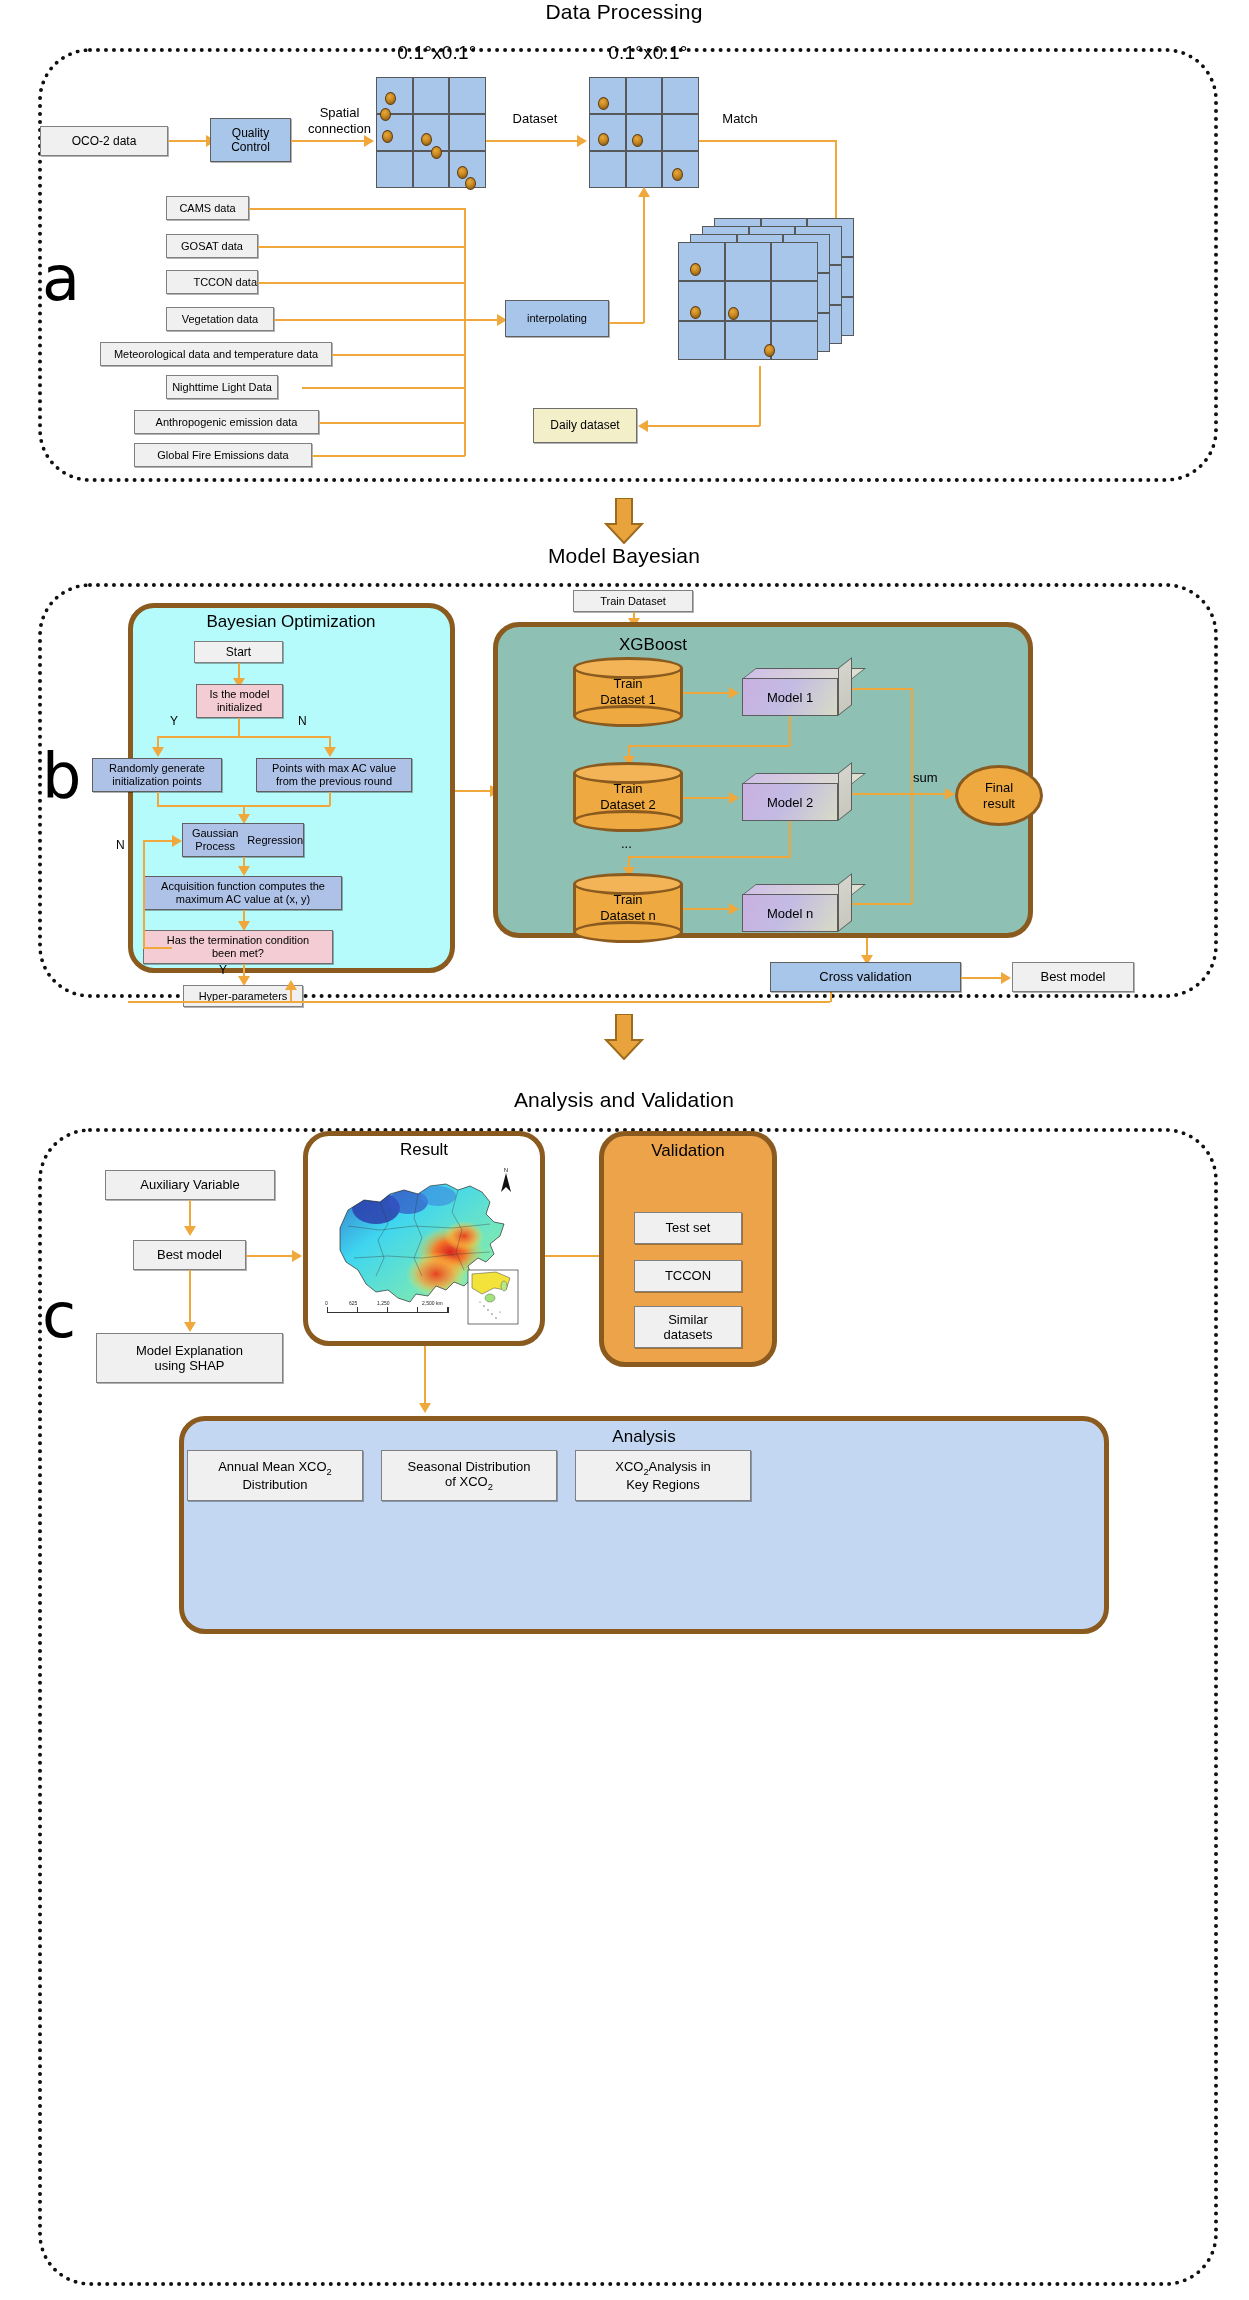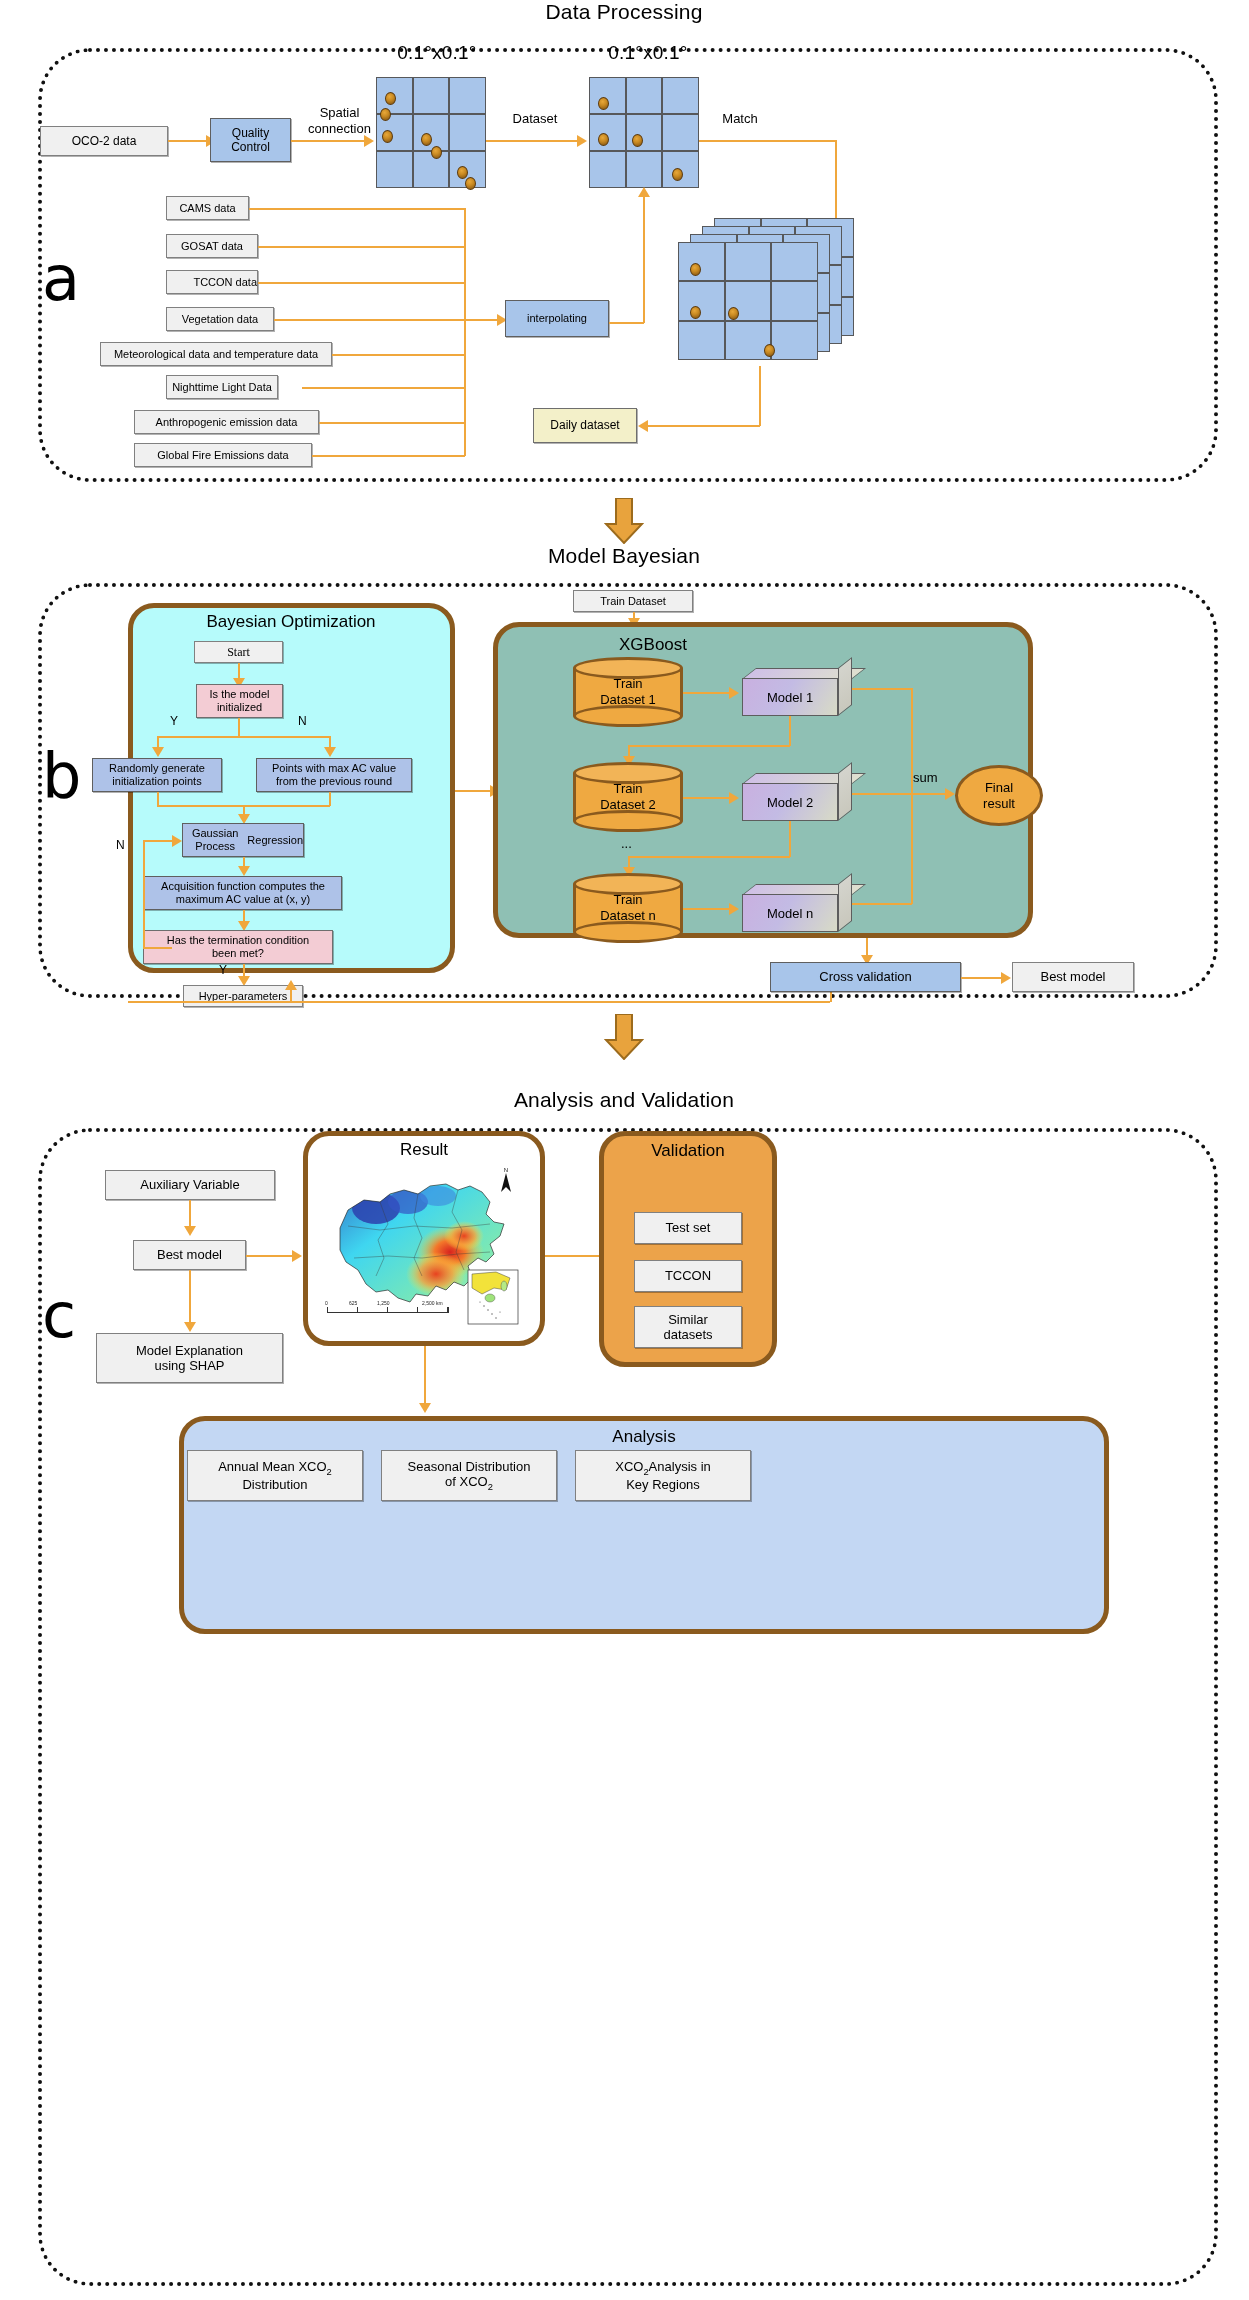--- a/index.html
+++ b/index.html
@@ -290,21 +290,21 @@
   </svg>
 
   <div class="sec-title" style="left:624px;top:544px;">Model Bayesian</div>
 
   <div class="dotted-panel" style="left:38px;top:583px;width:1180px;height:415px;"></div>
   <div class="panel-letter" style="left:42px;top:745px;">b</div>
 
   <div class="rbox rbox-cyan" style="left:128px;top:603px;width:327px;height:370px;"></div>
   <div class="rbox-title" style="left:291px;top:612px;">Bayesian Optimization</div>
 
-  <div class="node n-grey" style="left:194px;top:641px;width:89px;height:22px;font-size:12px;font-family:Liberation Serif, serif;">
+  <div class="node n-grey" style="left:194px;top:641px;width:89px;height:22px;font-size:12px;">
     <span>Start</span>
   </div>
   <div class="ln lnv" style="left:238px;top:663px;height:18px;"></div>
   <div class="arw arw-d" style="left:233px;top:678px;"></div>
 
   <div class="node n-pink" style="left:196px;top:684px;width:87px;height:34px;font-size:11px;flex-direction:column;">
     <span>Is the model</span>
     <span>initialized</span>
   </div>
 

